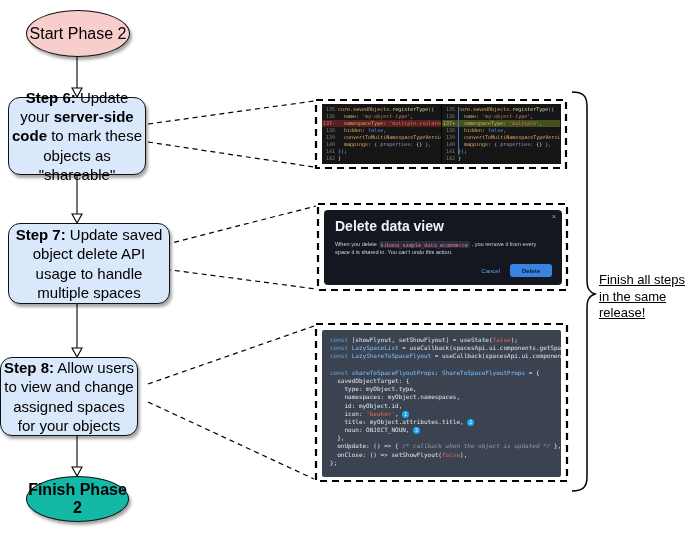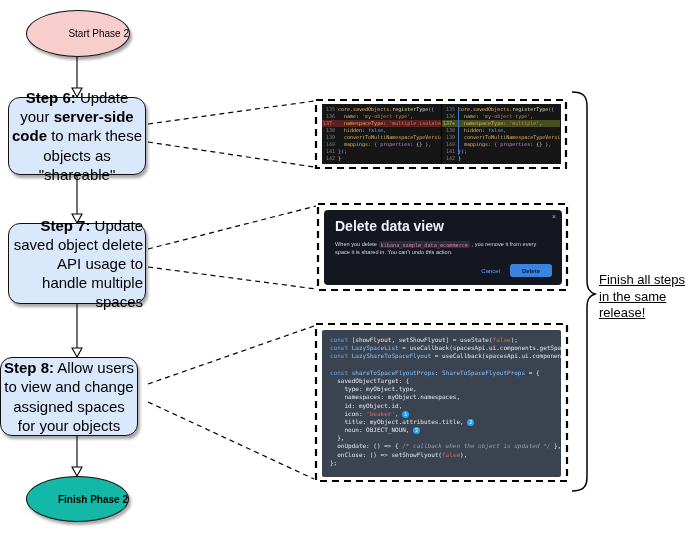--- a/index.html
+++ b/index.html
@@ -2,22 +2,22 @@
 <html><head>
 <meta charset="utf-8">
 <style>
   html,body{margin:0;padding:0;background:#ffffff;}
   #canvas{position:relative;width:691px;height:535px;background:#ffffff;overflow:hidden;
           font-family:"Liberation Sans",sans-serif;color:#000;}
   svg.overlay{position:absolute;left:0;top:0;width:691px;height:535px;pointer-events:none;}
 
   
   .terminal{position:absolute;border:1.4px solid #111;border-radius:50%;
-    display:flex;align-items:center;justify-content:flex-end;text-align:center;
-    font-size:10px;box-shadow:2px 3px 3px rgba(0,0,0,0.35);}
+    display:flex;align-items:center;justify-content:center;text-align:center;
+    font-size:16px;box-shadow:2px 3px 3px rgba(0,0,0,0.35);}
   .stepbox{position:absolute;border:1.4px solid #111;border-radius:12px;
     display:flex;align-items:center;justify-content:center;text-align:center;
     font-size:15px;line-height:1.28;padding:4px 2px;box-sizing:border-box;
     box-shadow:2px 3px 3px rgba(0,0,0,0.35);}
   .stepbox b{font-weight:bold;}
 
   
   .brace-label{position:absolute;left:599px;top:272px;width:92px;font-size:13px;
     line-height:1.28;white-space:pre-line;text-decoration:underline;}
 
@@ -105,21 +105,21 @@
   </svg>
 
   <div class="terminal" id="start-node" style="left:26px;top:10px;width:102px;height:45px;background:#f8cecc;">
     <span>Start Phase 2</span>
   </div>
 
   <div class="stepbox" style="left:8px;top:97px;width:138px;height:78px;background:#dae8fc;">
     <span><b>Step 6:</b><span> Update your </span><b>server-side code</b><span> to mark these objects as "shareable"</span></span>
   </div>
 
-  <div class="stepbox" style="left:8px;top:223px;width:138px;height:81px;background:#dae8fc;text-align:right;">
+  <div class="stepbox" style="left:8px;top:223px;width:162px;height:81px;background:#dae8fc;">
     <span><b>Step 7:</b><span> Update saved object delete API usage to handle multiple spaces</span></span>
   </div>
 
   <div class="stepbox" style="left:0;top:357px;width:138px;height:79px;background:#dae8fc;">
     <span><b>Step 8:</b><span> Allow users to view and change assigned spaces for your objects</span></span>
   </div>
 
   <div class="terminal" id="finish-node" style="left:26px;top:476px;width:101px;height:44px;background:#14b8a6;font-weight:bold;">
     <span>Finish Phase 2</span>
   </div>

